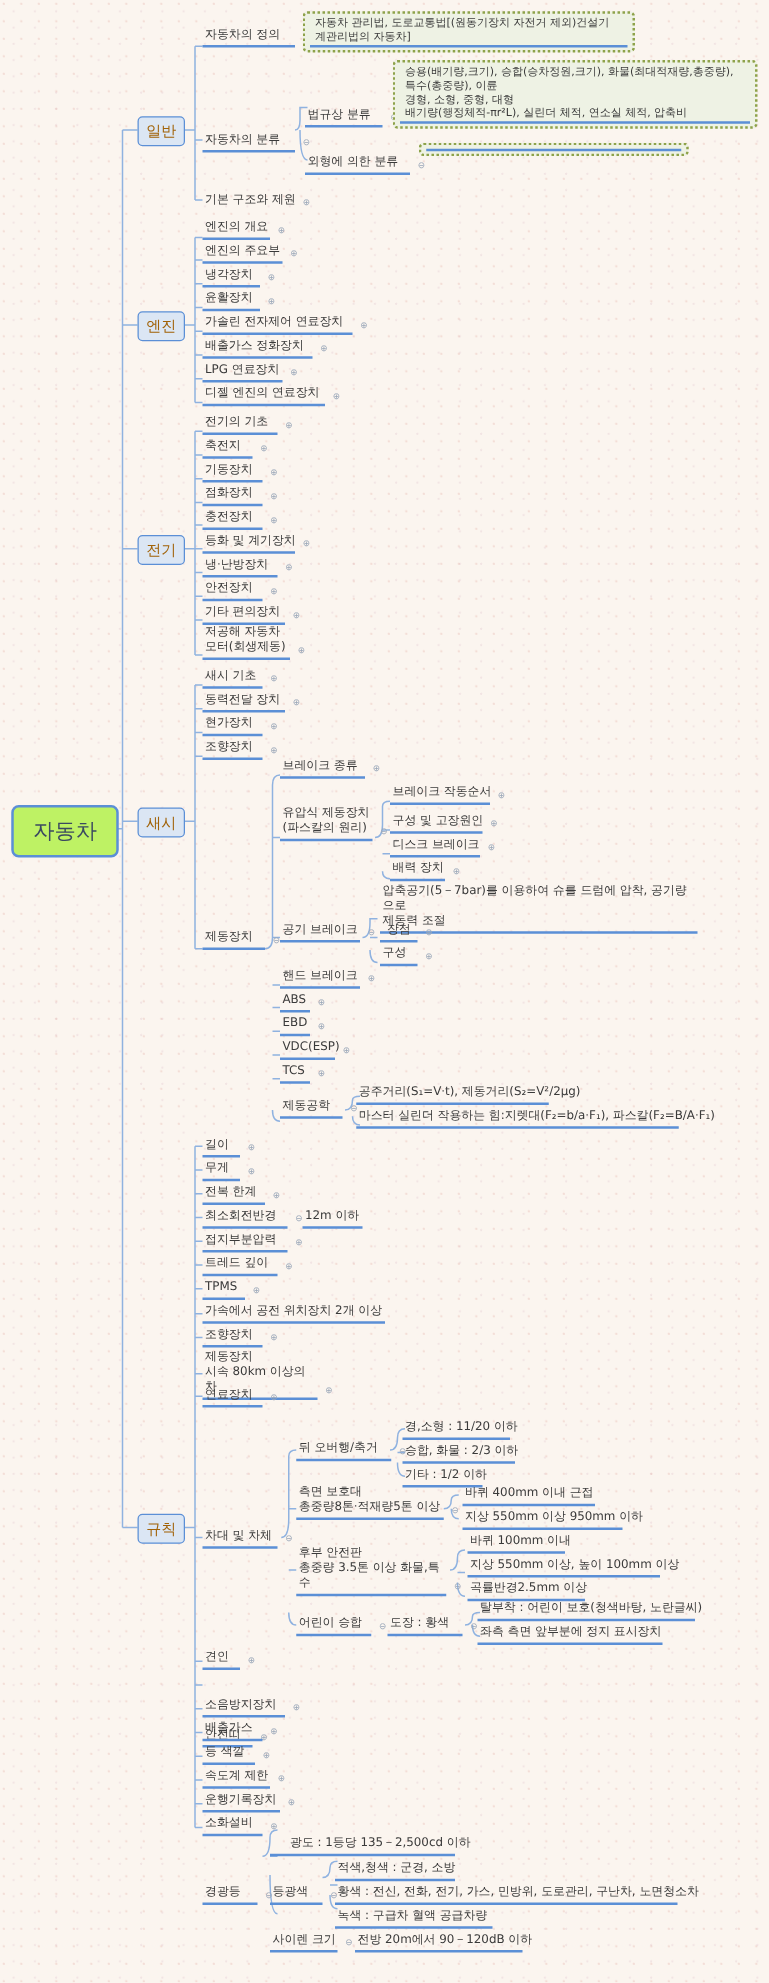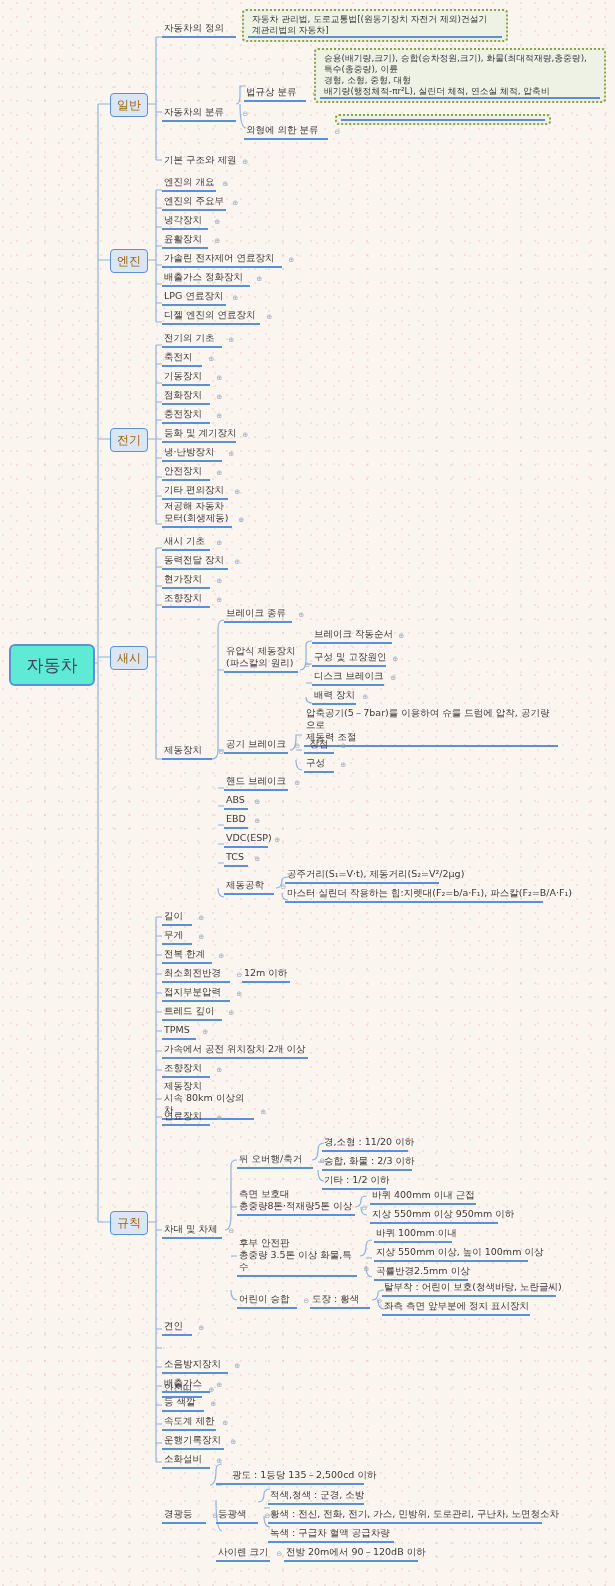--- a/index.html
+++ b/index.html
@@ -17,21 +17,21 @@
   .node {
     position:absolute; font-size:9.5px; line-height:12px; white-space:nowrap;
     color:#3a3a3a; padding:0 2px 2px 2px; border-bottom:2px solid #5b8fd6;
   }
   .node.ml { white-space:pre-line; }
   .node .tog {
     position:absolute; right:-12px; bottom:2px; font-size:7px; color:#9aa7b8; line-height:8px;
   }
   .root {
     position:absolute; left:9px; top:644px; width:82px; height:38px;
-    background:#5eead4; border:2.5px solid #5b8fd6; border-radius:6px;
+    background:#bef264; border:2.5px solid #5b8fd6; border-radius:6px;
     text-align:center; line-height:38px; font-size:17px; color:#3b4a60; font-weight:500;
   }
   .cat {
     position:absolute; width:36px; height:22px; background:#dbe6f4;
     border:1.5px solid #5b8fd6; border-radius:4px; text-align:center;
     line-height:22px; font-size:12px; color:#a16207;
   }
   .note {
     position:absolute; background:#eef2e4; border:2px dotted #8ea24a; border-radius:4px;
     font-size:8.8px; line-height:11px; color:#3a3a3a; padding:3px 8px 4px 8px;

